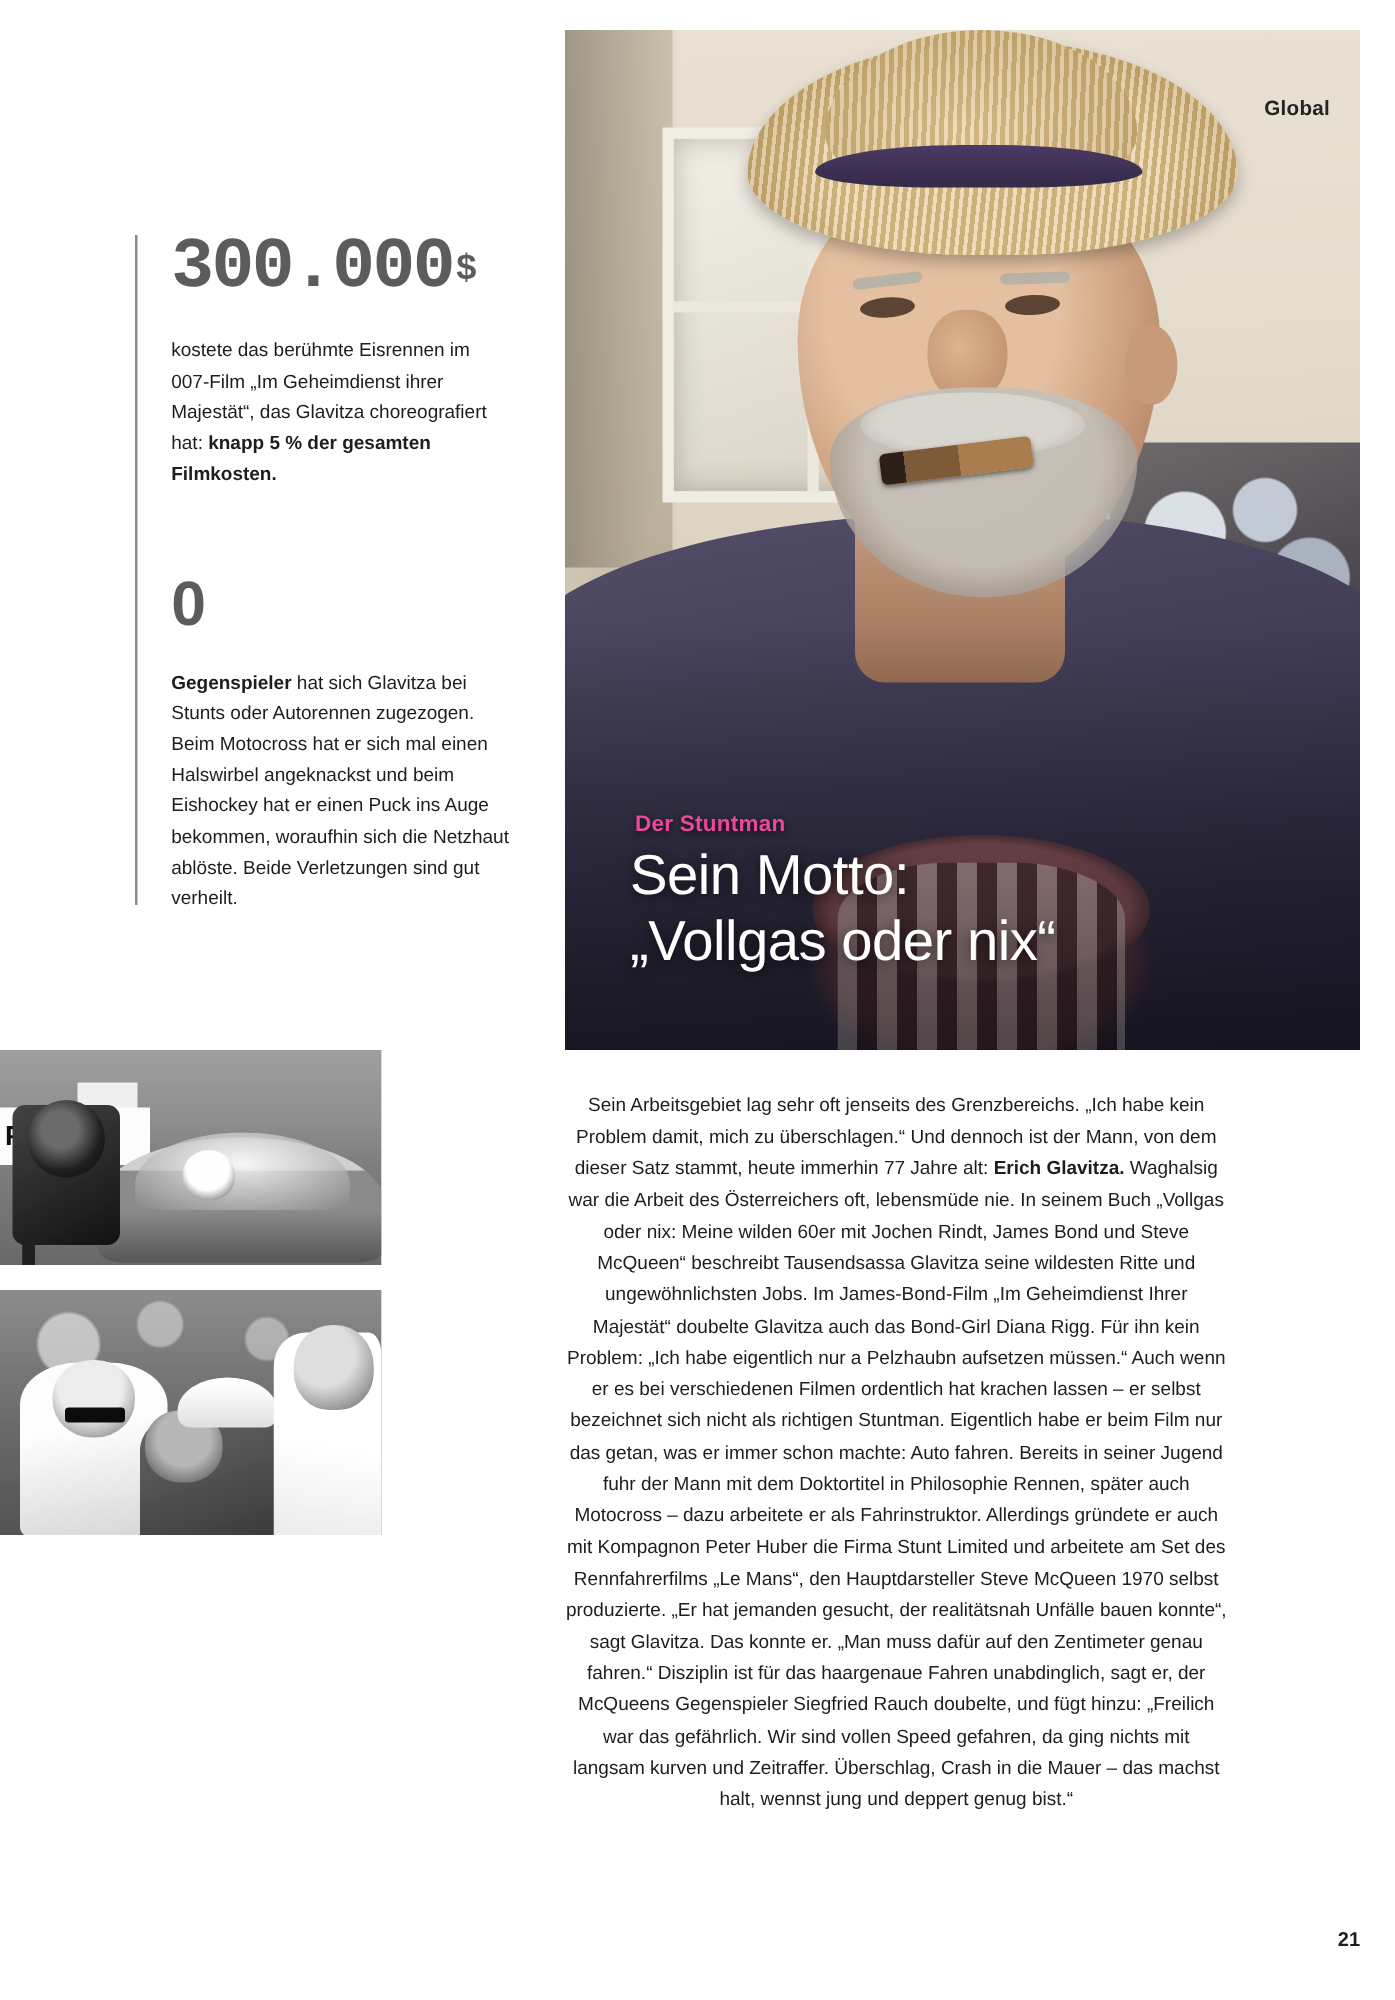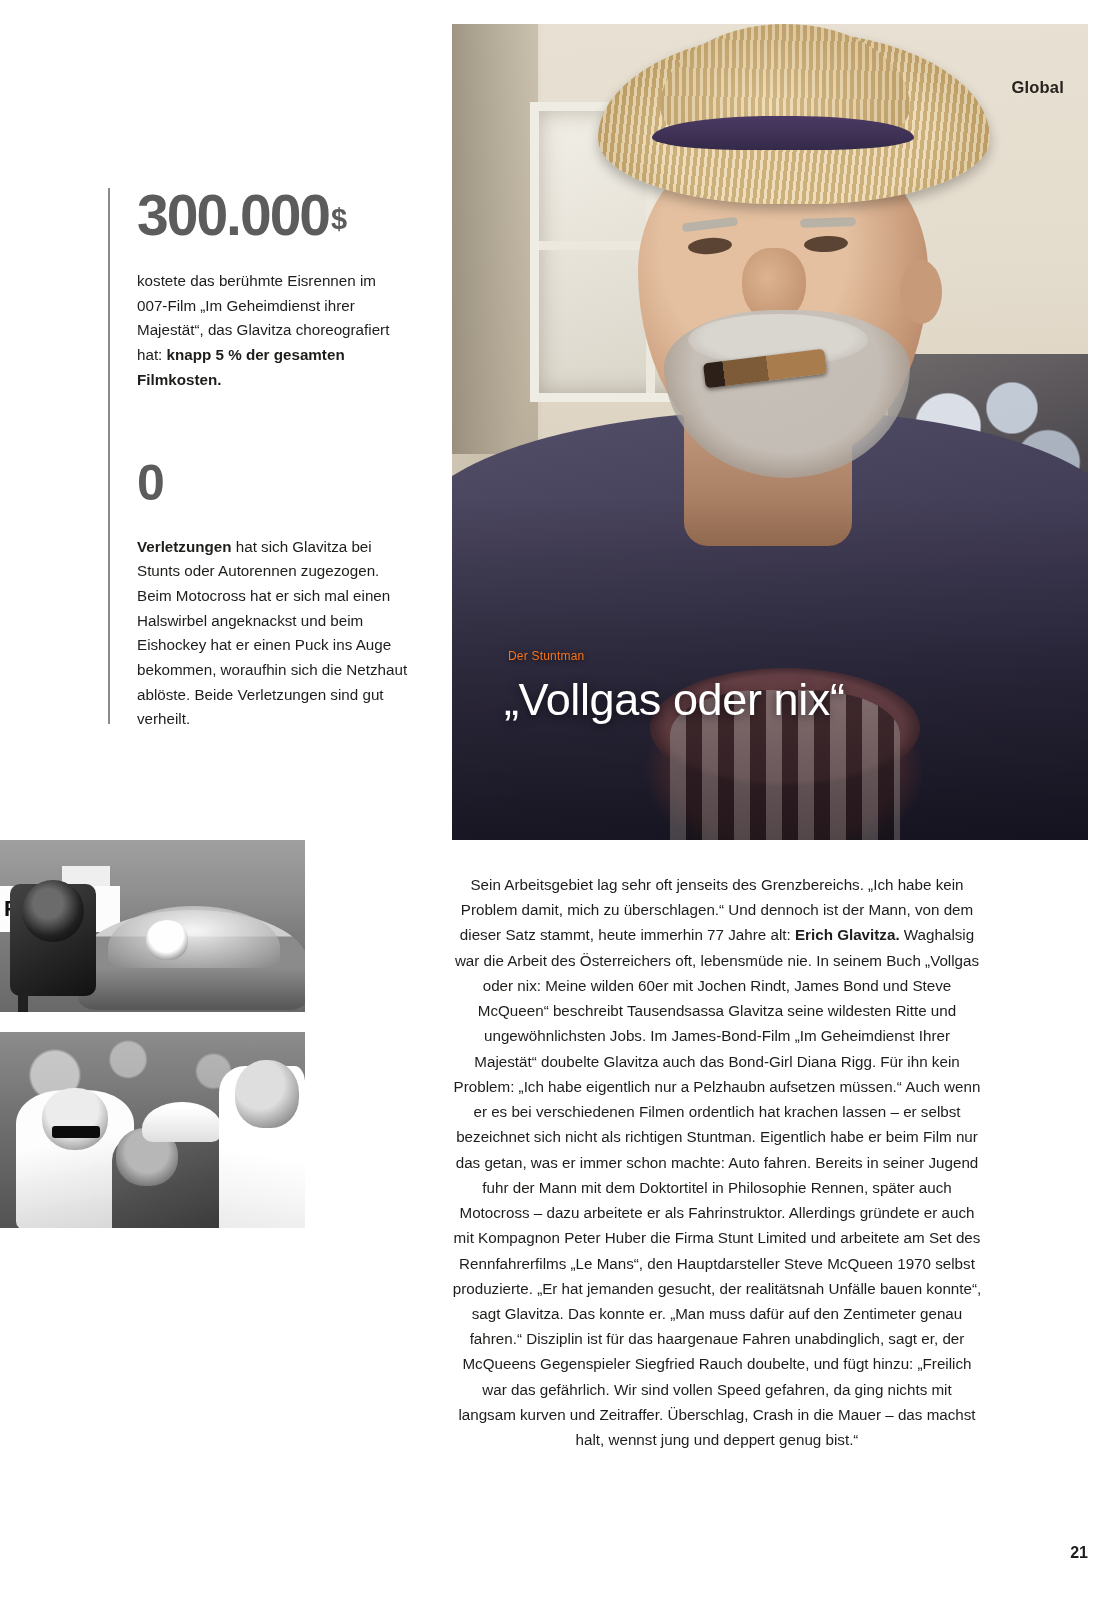--- a/index.html
+++ b/index.html
@@ -160,23 +160,23 @@
   }
 
   .hero-vignette {
     position: absolute; inset: 0;
     background: linear-gradient(to bottom, rgba(0,0,0,0) 58%, rgba(0,0,0,.30) 80%, rgba(0,0,0,.52) 100%);
   }
 
   .hero-kicker {
     position: absolute;
     left: 56px; top: 625px;
-    color: #f97316;
-    font-size: 12px;
-    font-weight: normal;
+    color: #ec4899;
+    font-size: 18px;
+    font-weight: bold;
     letter-spacing: .2px;
     text-shadow: 0 1px 5px rgba(0,0,0,.7);
   }
   .hero-headline {
     position: absolute;
     left: 52px; top: 650px;
     width: 560px;
     color: #ffffff;
     font-size: 45px;
     font-weight: 300;
@@ -204,21 +204,21 @@
     border-left: 2px solid #8b8b8b;
     padding-left: 27px;
     height: 536px;
   }
   .stat-number {
     color: #5c5c5c;
     font-weight: bold;
     line-height: .95;
     letter-spacing: -2px;
   }
-  .stat-number.big { font-size: 57px; }
+  .stat-number.big { font-size: 57px; font-family: Liberation Mono, monospace; }
   .stat-number.small { font-size: 50px; letter-spacing: -1px; }
   .stat-number .cur {
     font-size: 29px;
     letter-spacing: 0;
     vertical-align: 6px;
     margin-left: 2px;
   }
   .stat-text {
     margin-top: 27px;
     font-size: 15.2px;
@@ -400,39 +400,40 @@
       <div class="hat-band"></div>
 
       <div class="hero-vignette"></div>
     </div>
 
     <div class="section-tag">Global</div>
 
     <div class="hero-kicker">Der Stuntman</div>
 
     <div class="hero-headline">
+      <span class="l1">Sein Motto:</span>
       <span class="l2">„Vollgas oder nix“</span>
     </div>
   </div>
 
   <div class="stats">
 
     <div class="stat-block">
       <div class="stat-number big">
         <span>300.000</span><span class="cur">$</span>
       </div>
       <div class="stat-text">
         <span>kostete das berühmte Eisrennen im 007-Film „Im Geheimdienst ihrer Majestät“, das Glavitza choreografiert hat: </span><b>knapp 5 % der gesamten Filmkosten.</b>
       </div>
     </div>
 
     <div class="stat-block stat-block-2">
       <div class="stat-number small">0</div>
       <div class="stat-text">
-        <b>Verletzungen</b><span> hat sich Glavitza bei Stunts oder Autorennen zugezogen. Beim Motocross hat er sich mal einen Halswirbel angeknackst und beim Eishockey hat er einen Puck ins Auge bekommen, woraufhin sich die Netzhaut ablöste. Beide Verletzungen sind gut verheilt.</span>
+        <b>Gegenspieler</b><span> hat sich Glavitza bei Stunts oder Autorennen zugezogen. Beim Motocross hat er sich mal einen Halswirbel angeknackst und beim Eishockey hat er einen Puck ins Auge bekommen, woraufhin sich die Netzhaut ablöste. Beide Verletzungen sind gut verheilt.</span>
       </div>
     </div>
 
   </div>
 
   <div class="bw bw-1">
     <div class="bw1-art">
       <div class="bw1-bg"></div>
       <div class="bw1-sign"></div>
       <div class="bw1-banner">PI</div>

